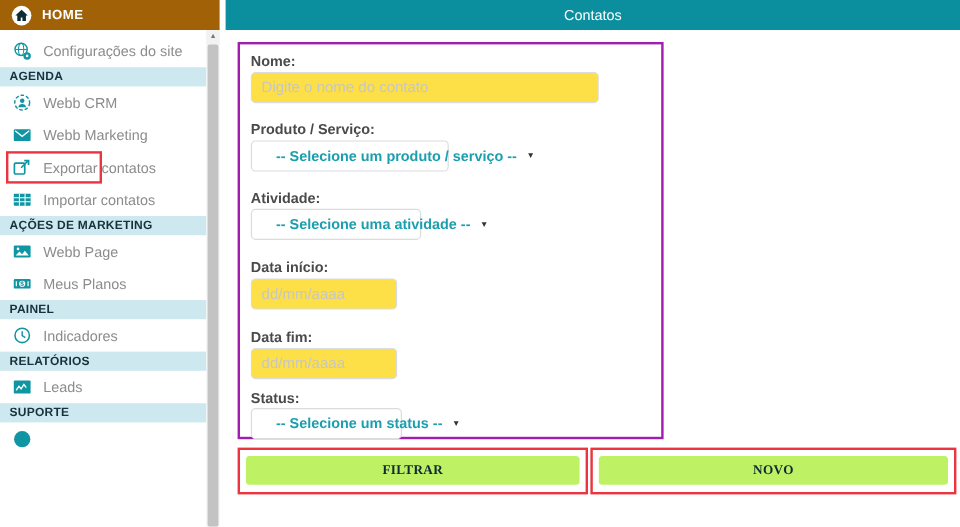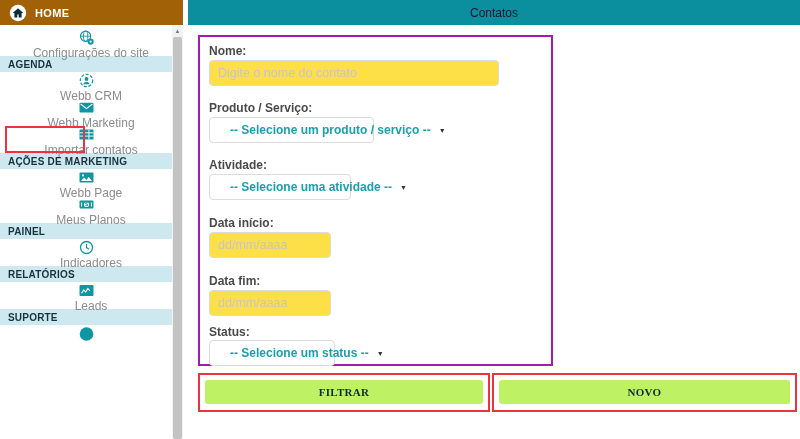--- a/index.html
+++ b/index.html
@@ -8,41 +8,41 @@
 
   
   .sidebar-header {
     position: absolute; left: 0; top: 0; width: 183px; height: 25px;
     background: #a16207; color: #fff; display: flex; align-items: center; z-index: 5;
   }
   .sidebar-header .home-ic { margin-left: 9px; width: 18px; height: 18px; display: flex; }
   .sidebar-header .ttl { margin-left: 8px; font-size: 11px; font-weight: bold; letter-spacing: .4px; }
 
   .side-list { position: absolute; left: 0; top: 25px; width: 172px; padding-top: 4px; background: #fff; }
-  .side-item { height: 27px; display: flex; align-items: center; padding-left: 10px; cursor: pointer; flex-direction: column; }
+  .side-item { height: 27px; display: flex; align-items: center; padding-left: 10px; cursor: pointer; }
   .side-item .icon { width: 17px; height: 17px; margin-right: 9px; display: flex; flex: 0 0 17px; }
   .side-item .lbl { font-size: 12px; color: #8c8c8c; white-space: nowrap; }
   .side-section {
     height: 16px; background: #cde9ef; color: #16323e; font-size: 10px; font-weight: bold;
     display: flex; align-items: center; padding-left: 8px; letter-spacing: .2px; white-space: nowrap;
   }
   .crm-highlight {
     position: absolute; left: 5px; top: 126px; width: 80px; height: 27px;
     border: 2px solid #ea3440; z-index: 6; pointer-events: none;
   }
 
   
   .scrollbar { position: absolute; left: 172px; top: 25px; width: 11px; height: 414px; background: #f2f2f2; z-index: 4; }
   .scroll-up { height: 12px; display: flex; align-items: center; justify-content: center; font-size: 6px; color: #777; background: #f2f2f2; }
   .scroll-thumb { position: absolute; left: 1px; top: 12px; width: 9px; bottom: 0; background: #c3c3c3; border-radius: 2px; }
 
   
   .main-header {
     position: absolute; left: 188px; top: 0; width: 612px; height: 25px; background: #0b8e9d;
-    color: #0f172a; font-size: 12px; display: flex; align-items: center; justify-content: center;
+    color: #ffffff; font-size: 12px; display: flex; align-items: center; justify-content: center;
   }
 
   .form-box { position: absolute; left: 198px; top: 35px; width: 355px; height: 331px; border: 2px solid #a21caf; background: #fff; }
   .f-label { position: absolute; left: 9px; font-size: 12px; font-weight: bold; color: #4a4a4a; }
   .f-input {
     position: absolute; left: 9px; height: 26px; border: 1px solid #dcdcdc; border-radius: 4px;
     font-family: "Liberation Sans", sans-serif; font-size: 12.5px; color: #555; padding: 0 8px; outline: none; background: #fde047;
   }
   .f-input::placeholder { color: #c6c6c6; }
   .f-select {
@@ -107,20 +107,30 @@
   <div class="side-item">
     <span class="icon">
       <svg width="17" height="17" viewBox="0 0 17 17">
         <rect x="1.5" y="3.8" width="14" height="9.8" rx="1" fill="#1095a3"></rect>
         <path d="M2.6 5 L8.5 9.6 L14.4 5" fill="none" stroke="#ffffff" stroke-width="1.1"></path>
       </svg>
     </span>
     <span class="lbl">Webb Marketing</span>
   </div>
 
+  <div class="side-item">
+    <span class="icon">
+      <svg width="17" height="17" viewBox="0 0 17 17">
+        <rect x="2" y="5" width="8.6" height="9" rx="1" fill="none" stroke="#1095a3" stroke-width="1.4"></rect>
+        <path d="M7.6 8.8 L13.6 2.8" stroke="#1095a3" stroke-width="1.4"></path>
+        <path d="M10.2 2.8 h3.6 v3.6" fill="none" stroke="#1095a3" stroke-width="1.4"></path>
+      </svg>
+    </span>
+    <span class="lbl">Exportar contatos</span>
+  </div>
 
   <div class="side-item">
     <span class="icon">
       <svg width="17" height="17" viewBox="0 0 17 17">
         <rect x="1.5" y="3.5" width="14" height="10" rx="0.6" fill="#1095a3"></rect>
         <line x1="1.5" y1="6.8" x2="15.5" y2="6.8" stroke="#ffffff" stroke-width="0.9"></line>
         <line x1="1.5" y1="10.1" x2="15.5" y2="10.1" stroke="#ffffff" stroke-width="0.9"></line>
         <line x1="6.2" y1="3.5" x2="6.2" y2="13.5" stroke="#ffffff" stroke-width="0.9"></line>
         <line x1="10.9" y1="3.5" x2="10.9" y2="13.5" stroke="#ffffff" stroke-width="0.9"></line>
       </svg>

